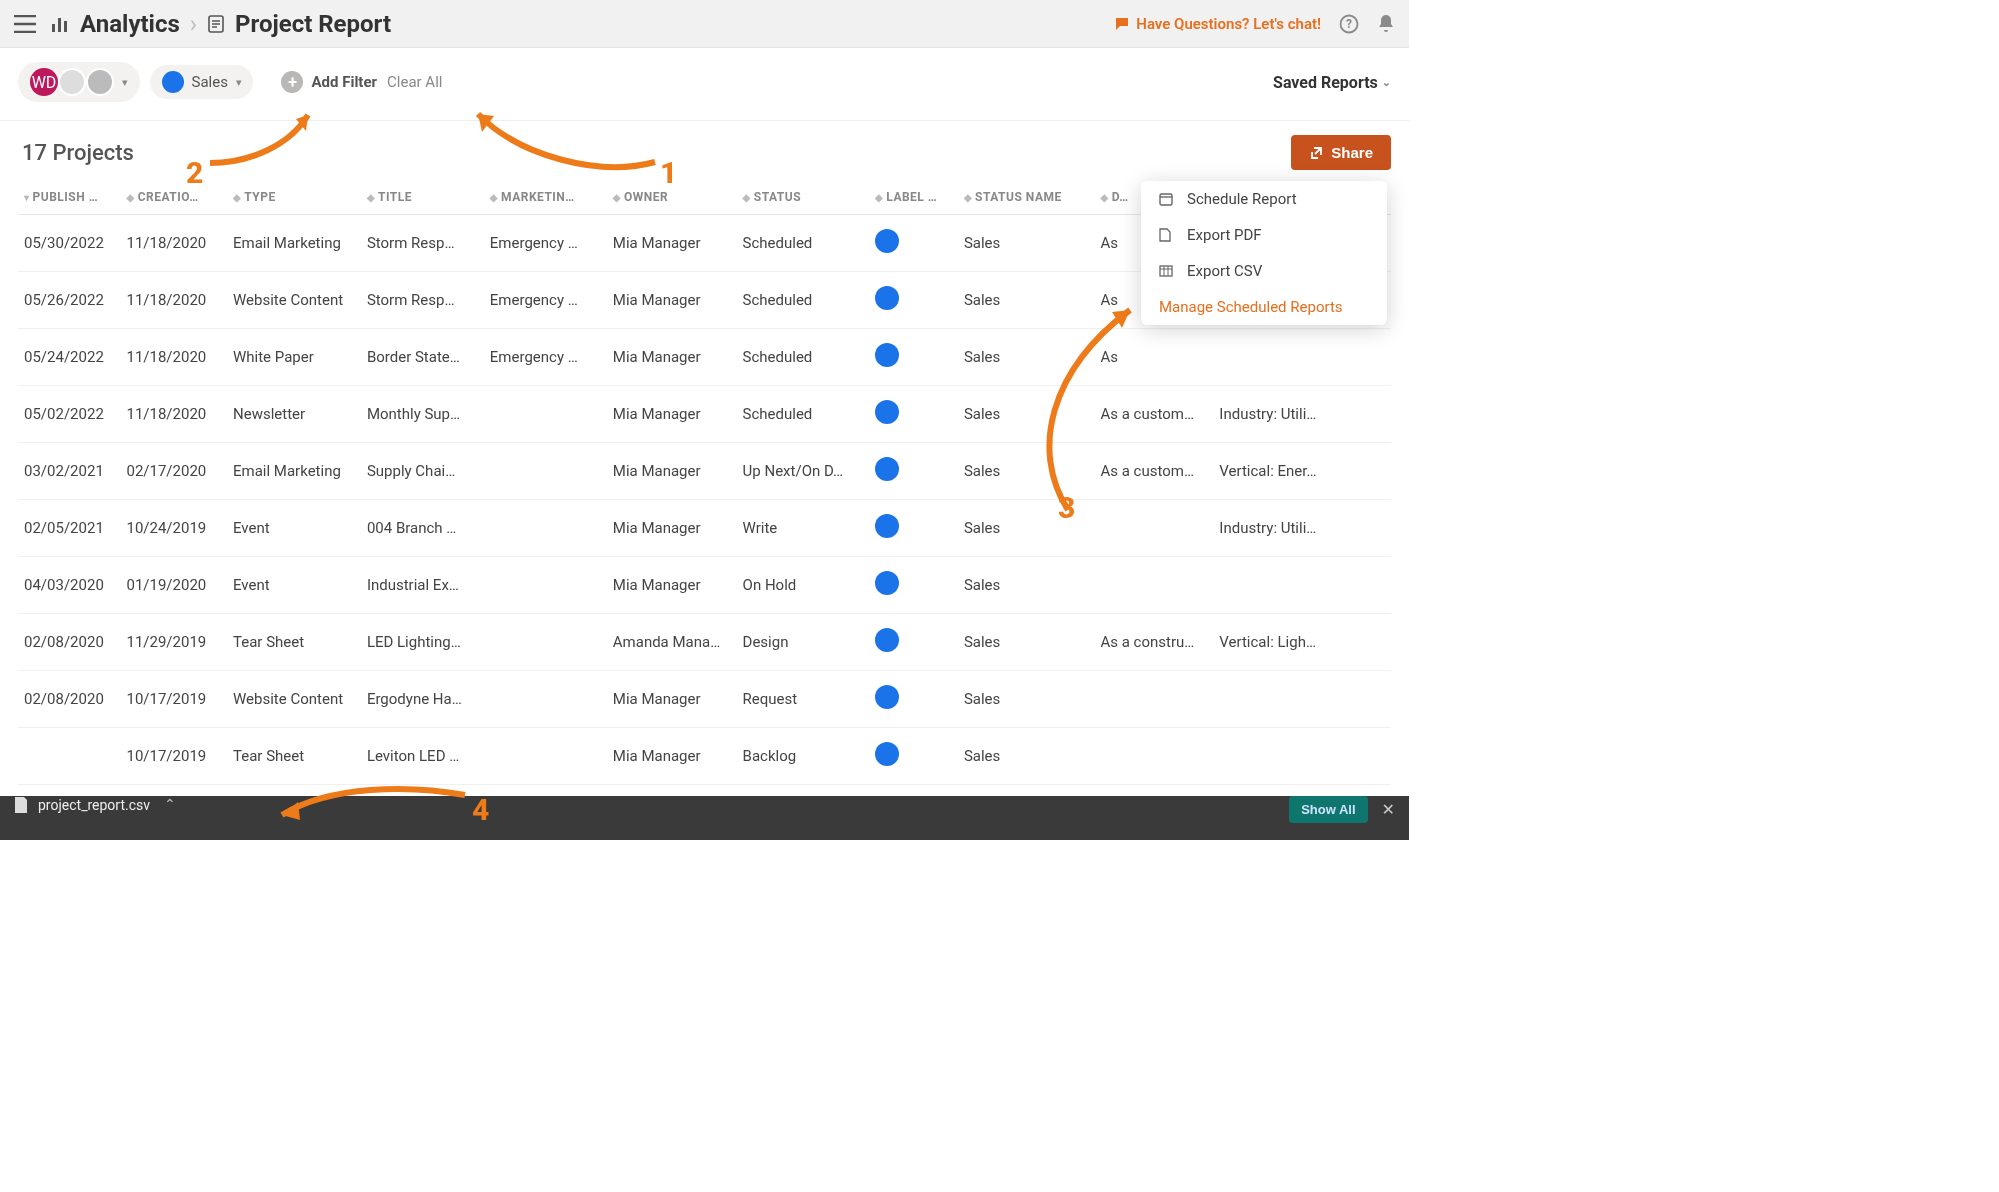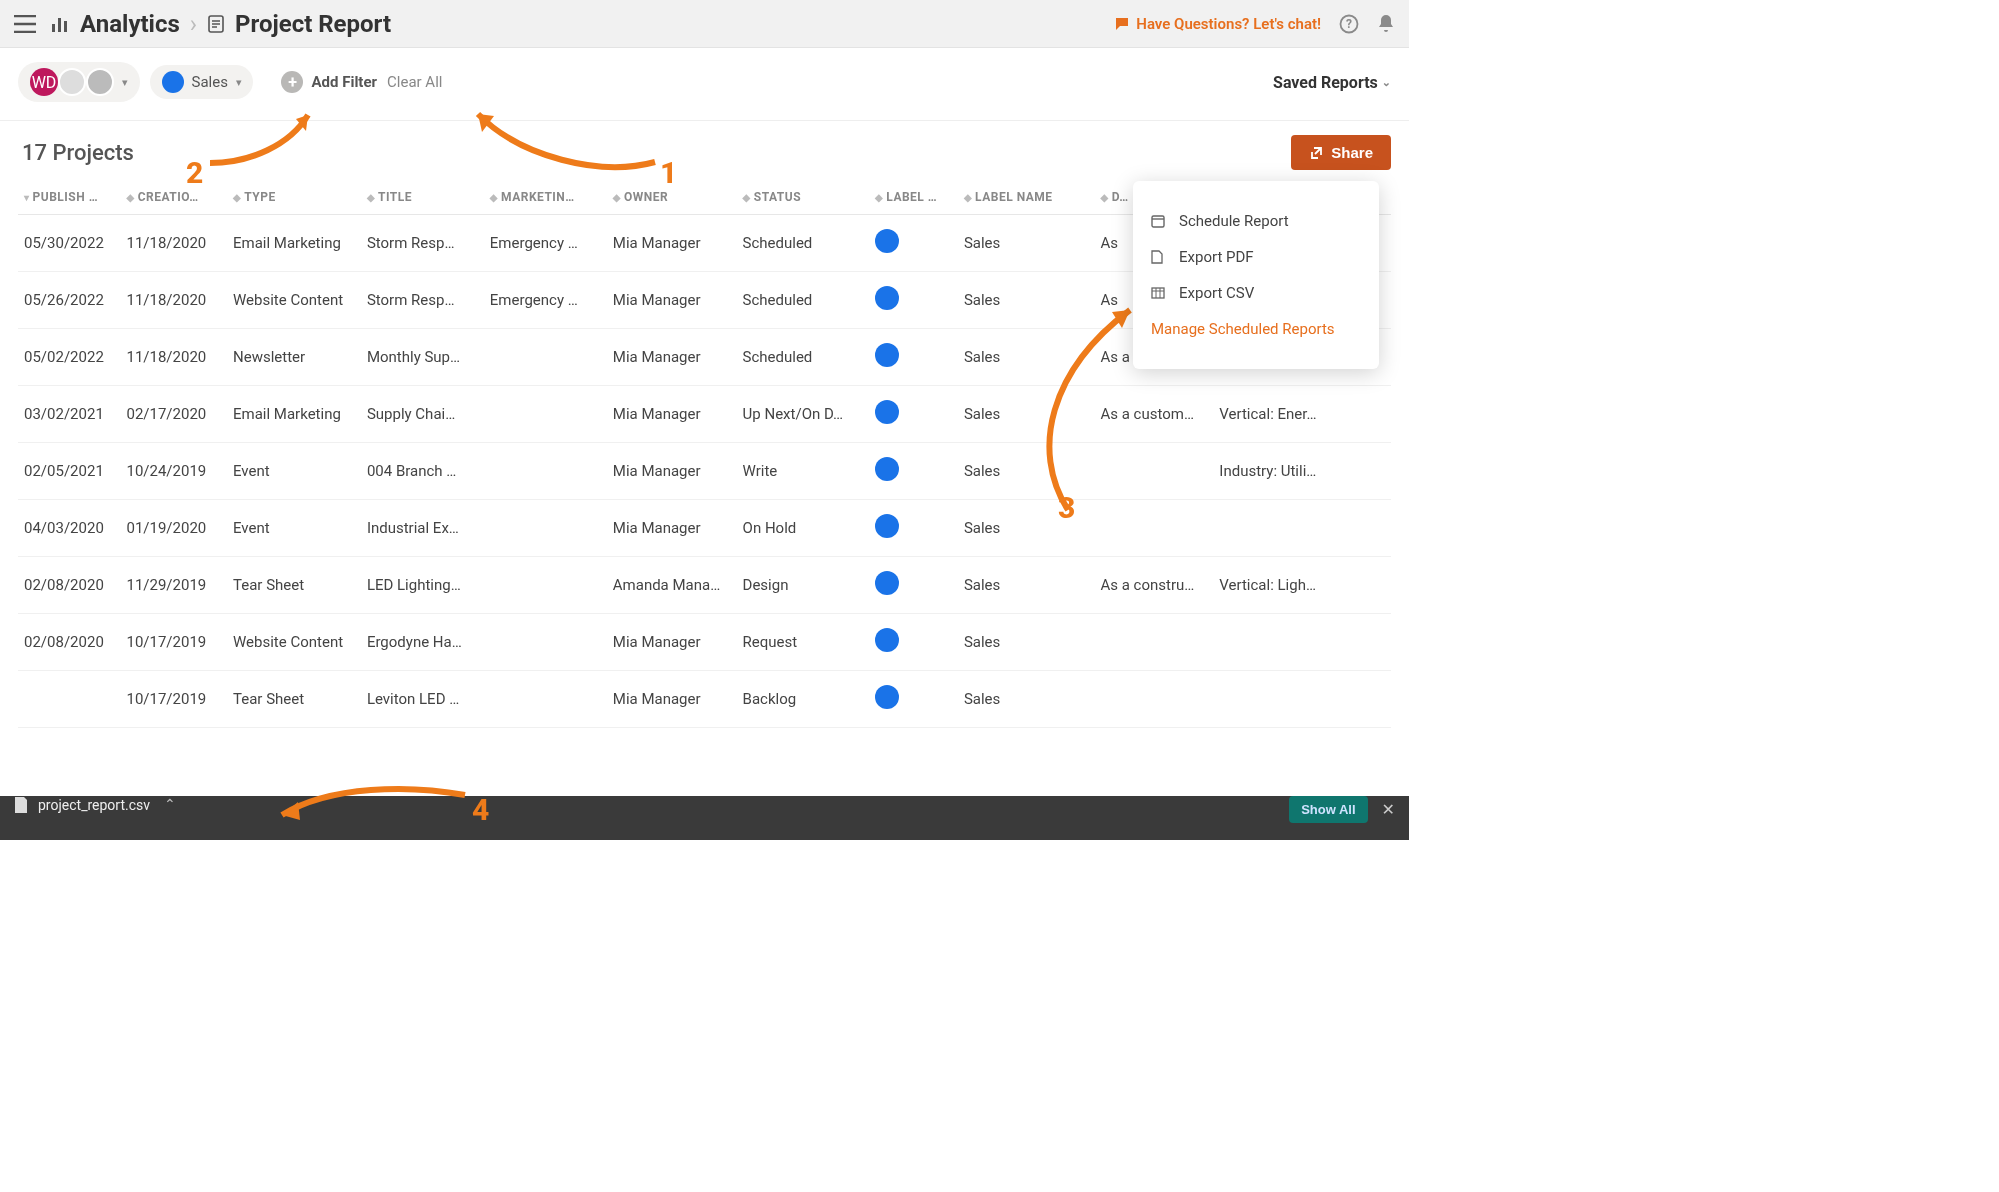--- a/index.html
+++ b/index.html
@@ -106,25 +106,25 @@
   .count-label { font-size:22px;color:#555;font-weight:500;}
   .share-btn {
     background:#c7521e;color:#fff;border:none;border-radius:4px;
     padding:9px 18px;font-size:15px;font-weight:600;
     display:flex;align-items:center;gap:8px;cursor:pointer;
   }
 
   
   .share-menu {
     position:absolute;
-    right:30px; top:60px;
+    right:22px; top:60px;
     background:#fff;
     border-radius:6px;
     box-shadow: 0 4px 22px rgba(0,0,0,0.18);
-    padding: 22px 0;
+    padding: 0 0;
     width: 246px;
     z-index: 100;
   }
   .share-menu .item {
     padding: 9px 18px;
     font-size:15px;color:#444;
     display:flex;align-items:center;gap:12px;cursor:pointer;
   }
   .share-menu .item.orange { color:#e76f1e; }
   .share-menu .mi-icon { width:16px;color:#666;}
@@ -324,21 +324,21 @@
     <thead>
       <tr>
         <th><span class="sort">▾</span><span>PUBLISH …</span></th>
         <th><span class="sort">◆</span><span>CREATIO…</span></th>
         <th><span class="sort">◆</span><span>TYPE</span></th>
         <th><span class="sort">◆</span><span>TITLE</span></th>
         <th><span class="sort">◆</span><span>MARKETIN…</span></th>
         <th><span class="sort">◆</span><span>OWNER</span></th>
         <th><span class="sort">◆</span><span>STATUS</span></th>
         <th><span class="sort">◆</span><span>LABEL …</span></th>
-        <th><span class="sort">◆</span><span>LABEL NAME</span></th>
+        <th><span class="sort">◆</span><span>STATUS NAME</span></th>
         <th><span class="sort">◆</span><span>D…</span></th>
         <th><span></span></th>
       </tr>
     </thead>
     <tbody id="tbody">
         <tr>
           <td>05/30/2022</td>
           <td>11/18/2020</td>
           <td>Email Marketing</td>
           <td>Storm Resp…</td>
@@ -348,20 +348,33 @@
           <td><span class="row-dot"></span></td>
           <td>Sales</td>
           <td>As</td>
           <td></td>
         </tr>
         <tr>
           <td>05/26/2022</td>
           <td>11/18/2020</td>
           <td>Website Content</td>
           <td>Storm Resp…</td>
+          <td>Emergency …</td>
+          <td>Mia Manager</td>
+          <td>Scheduled</td>
+          <td><span class="row-dot"></span></td>
+          <td>Sales</td>
+          <td>As</td>
+          <td></td>
+        </tr>
+        <tr>
+          <td>05/24/2022</td>
+          <td>11/18/2020</td>
+          <td>White Paper</td>
+          <td>Border State…</td>
           <td>Emergency …</td>
           <td>Mia Manager</td>
           <td>Scheduled</td>
           <td><span class="row-dot"></span></td>
           <td>Sales</td>
           <td>As</td>
           <td></td>
         </tr>
         <tr>
           <td>05/02/2022</td>

